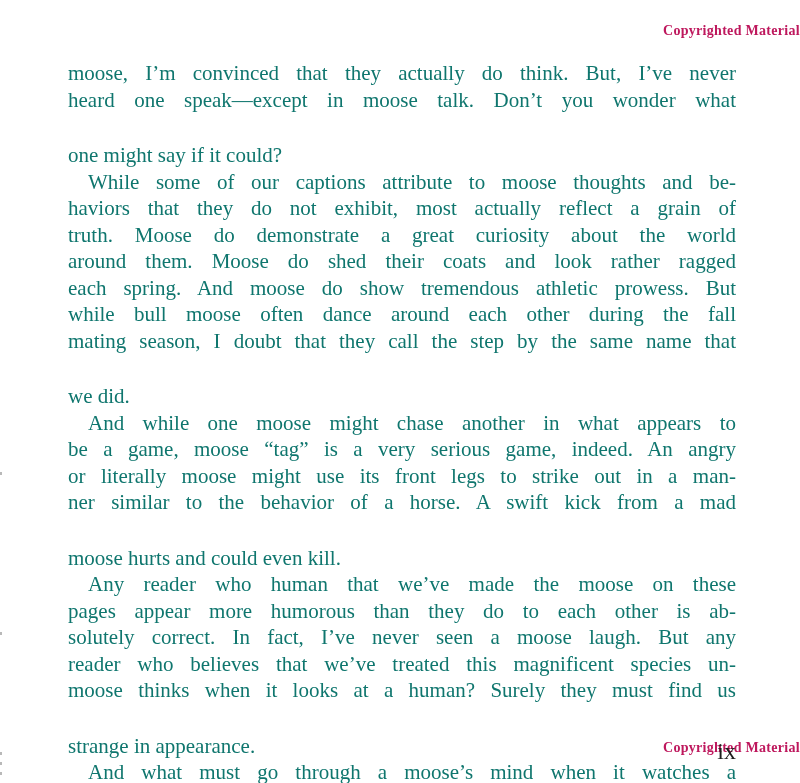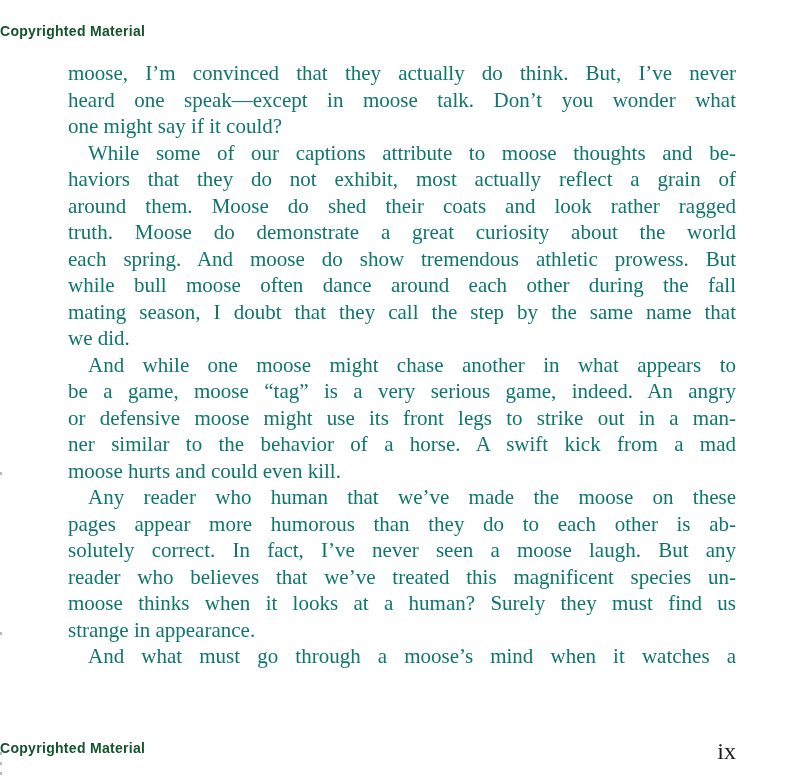--- a/index.html
+++ b/index.html
@@ -12,26 +12,26 @@
     position: relative;
     width: 800px;
     height: 783px;
     background: #ffffff;
     overflow: hidden;
   }
   .watermark {
     position: absolute;
     left: 0;
     width: 100%;
-    text-align: left;
-    font-family: Liberation Sans, sans-serif;
+    text-align: right;
+    font-family: Liberation Serif, serif;
     font-weight: bold;
     font-size: 14px;
     letter-spacing: 0.3px;
-    color: #14532d;
+    color: #be185d;
   }
   .watermark.top { top: 23px; }
   .watermark.bottom { top: 740px; }
   .page-body {
     position: absolute;
     left: 68px;
     top: 60px;
     width: 668px;
     font-size: 21px;
     line-height: 26.5px;
@@ -42,20 +42,21 @@
     height: 26.5px;
     overflow: hidden;
     text-align: justify;
     text-align-last: justify;
     word-spacing: -1px;
     white-space: normal;
   }
   .line.last {
     text-align-last: left;
     word-spacing: normal;
+    margin-top: 29px;
   }
   .para.indent .line.first { text-indent: 20px; }
   .page-number {
     position: absolute;
     top: 738px;
     left: 68px;
     width: 668px;
     text-align: right;
     font-size: 24px;
     color: #1d1d1d;
@@ -82,31 +83,31 @@
 
   <div class="page-body">
       <div class="para">
         <div class="line first">moose, I’m convinced that they actually do think. But, I’ve never</div>
         <div class="line">heard one speak—except in moose talk. Don’t you wonder what</div>
         <div class="line last">one might say if it could?</div>
       </div>
       <div class="para indent">
         <div class="line first">While some of our captions attribute to moose thoughts and be-</div>
         <div class="line">haviors that they do not exhibit, most actually reflect a grain of</div>
+        <div class="line">truth. Moose do demonstrate a great curiosity about the world</div>
         <div class="line">around them. Moose do shed their coats and look rather ragged</div>
-        <div class="line">truth. Moose do demonstrate a great curiosity about the world</div>
         <div class="line">each spring. And moose do show tremendous athletic prowess. But</div>
         <div class="line">while bull moose often dance around each other during the fall</div>
         <div class="line">mating season, I doubt that they call the step by the same name that</div>
         <div class="line last">we did.</div>
       </div>
       <div class="para indent">
         <div class="line first">And while one moose might chase another in what appears to</div>
         <div class="line">be a game, moose “tag” is a very serious game, indeed. An angry</div>
-        <div class="line">or defensive moose might use its front legs to strike out in a man-</div>
+        <div class="line">or literally moose might use its front legs to strike out in a man-</div>
         <div class="line">ner similar to the behavior of a horse. A swift kick from a mad</div>
         <div class="line last">moose hurts and could even kill.</div>
       </div>
       <div class="para indent">
         <div class="line first">Any reader who human that we’ve made the moose on these</div>
         <div class="line">pages appear more humorous than they do to each other is ab-</div>
         <div class="line">solutely correct. In fact, I’ve never seen a moose laugh. But any</div>
         <div class="line">reader who believes that we’ve treated this magnificent species un-</div>
         <div class="line">moose thinks when it looks at a human? Surely they must find us</div>
         <div class="line last">strange in appearance.</div>

